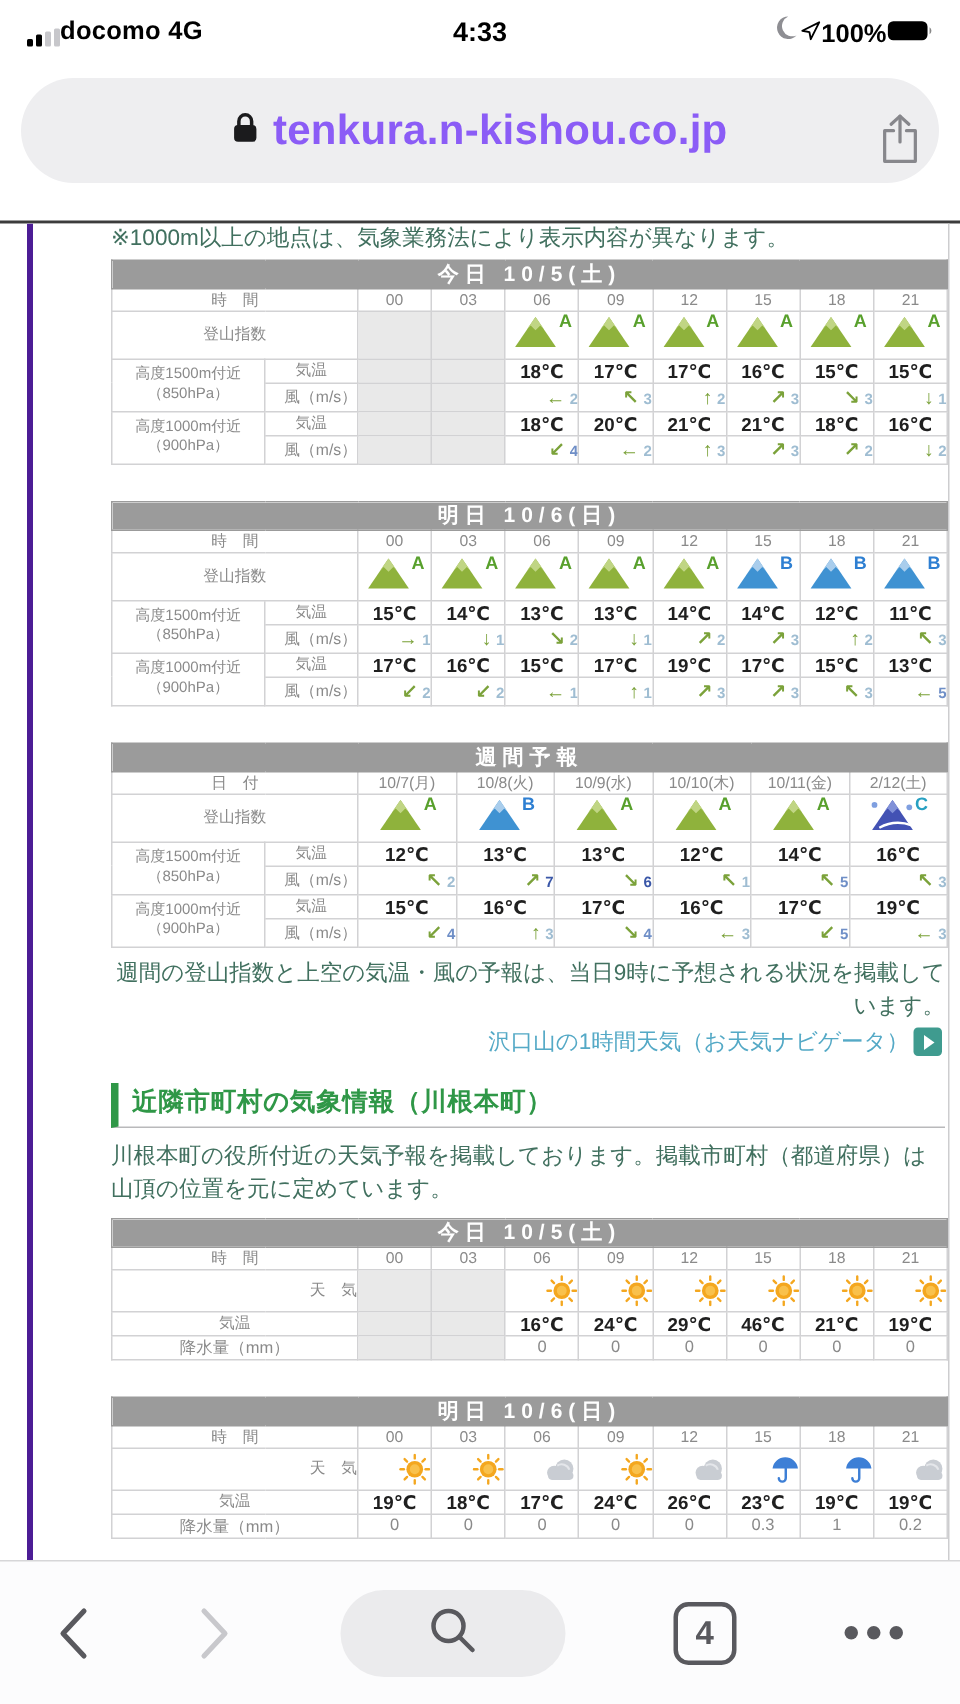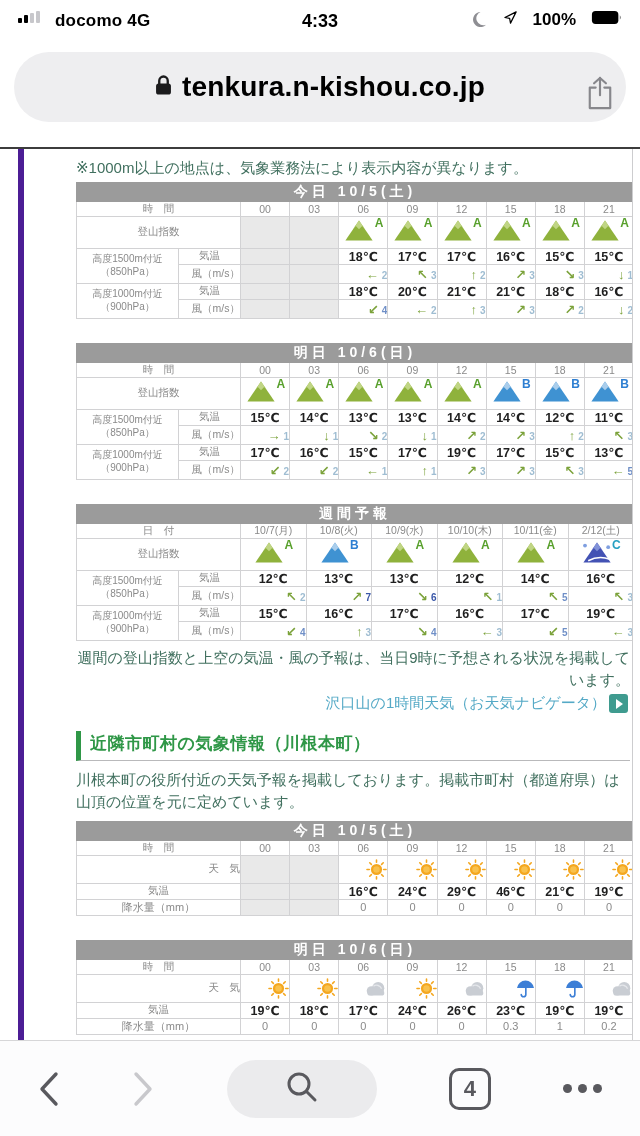--- a/index.html
+++ b/index.html
@@ -3,44 +3,44 @@
 <meta charset="utf-8">
 <style>
   * { margin:0; padding:0; box-sizing:border-box; }
   html,body { width:640px; height:1136px; background:#fff; overflow:hidden;
     font-family:"Liberation Sans","DejaVu Sans",sans-serif; }
   #phone { position:relative; width:640px; height:1136px; background:#fff; overflow:hidden; }
 
   
   .status-bar { position:absolute; top:0; left:0; width:640px; height:42px;
     display:flex; align-items:center; justify-content:space-between; padding:0 18px; }
-  .sb-left, .sb-right { display:flex; align-items:flex-start; gap:15px; }
+  .sb-left, .sb-right { display:flex; align-items:flex-end; gap:0; }
   .sb-carrier { font-size:17px; font-weight:700; color:#000; letter-spacing:.2px; }
   .sb-time { position:absolute; left:0; right:0; text-align:center; font-size:18px; font-weight:700; color:#000; }
   .sig { display:flex; align-items:flex-end; gap:2px; height:12px; }
   .sig i { display:block; width:4px; border-radius:1px; background:#c7c7cb; }
   .sig i:nth-child(1){ height:5px;  background:#000; }
   .sig i:nth-child(2){ height:8px;  background:#000; }
   .sig i:nth-child(3){ height:10px; }
   .sig i:nth-child(4){ height:12px; }
   .sb-batt-pct { font-size:17px; font-weight:700; color:#000; }
 
   
   .url-zone { position:absolute; top:42px; left:0; width:640px; height:105px; background:#fff; }
   .url-pill { position:absolute; top:10px; left:14px; width:612px; height:70px; border-radius:35px;
     background:#eeeef0; display:flex; align-items:center; justify-content:center; gap:10px; }
-  .url-text { font-size:28px; font-weight:600; color:#000000; letter-spacing:.2px; }
+  .url-text { font-size:28px; font-weight:600; color:#8b5cf6; letter-spacing:.2px; }
   .share-btn { position:absolute; right:26px; top:50%; transform:translateY(-50%); }
 
   
   .content { position:absolute; top:147px; left:0; width:640px; height:893px;
     border-top:2px solid #3c3c3c; background:#fff; overflow:hidden; }
   .site { position:absolute; top:0; left:18px; width:615px; height:893px;
-    border-left:6px solid #4c1d95; border-right:1px solid #cdcdcf;
-    padding:10px 2px 0 52px; overflow:hidden; background:#fff; }
+    border-left:4px solid #4c1d95; border-right:1px solid #cdcdcf;
+    padding:1px 2px 0 52px; overflow:hidden; background:#fff; }
 
   .note { font-size:15px; color:#41705f; line-height:1.25; margin:0 0 4px; }
   .para { font-size:15px; color:#41705f; line-height:1.45; }
   .para.right { text-align:right; margin:6px 0 4px; }
   .link-row { text-align:right; margin:4px 2px 18px 0; display:flex; justify-content:flex-end; align-items:center; gap:3px; }
   .link { font-size:15px; color:#54a9c6; text-decoration:none; }
   .play { display:inline-flex; width:19px; height:19px; background:#3f9b8f; border-radius:3px;
     align-items:center; justify-content:center; }
   .play::before { content:""; display:block; width:0; height:0; margin-left:2px;
     border-left:7px solid #fff; border-top:5px solid transparent; border-bottom:5px solid transparent; }

